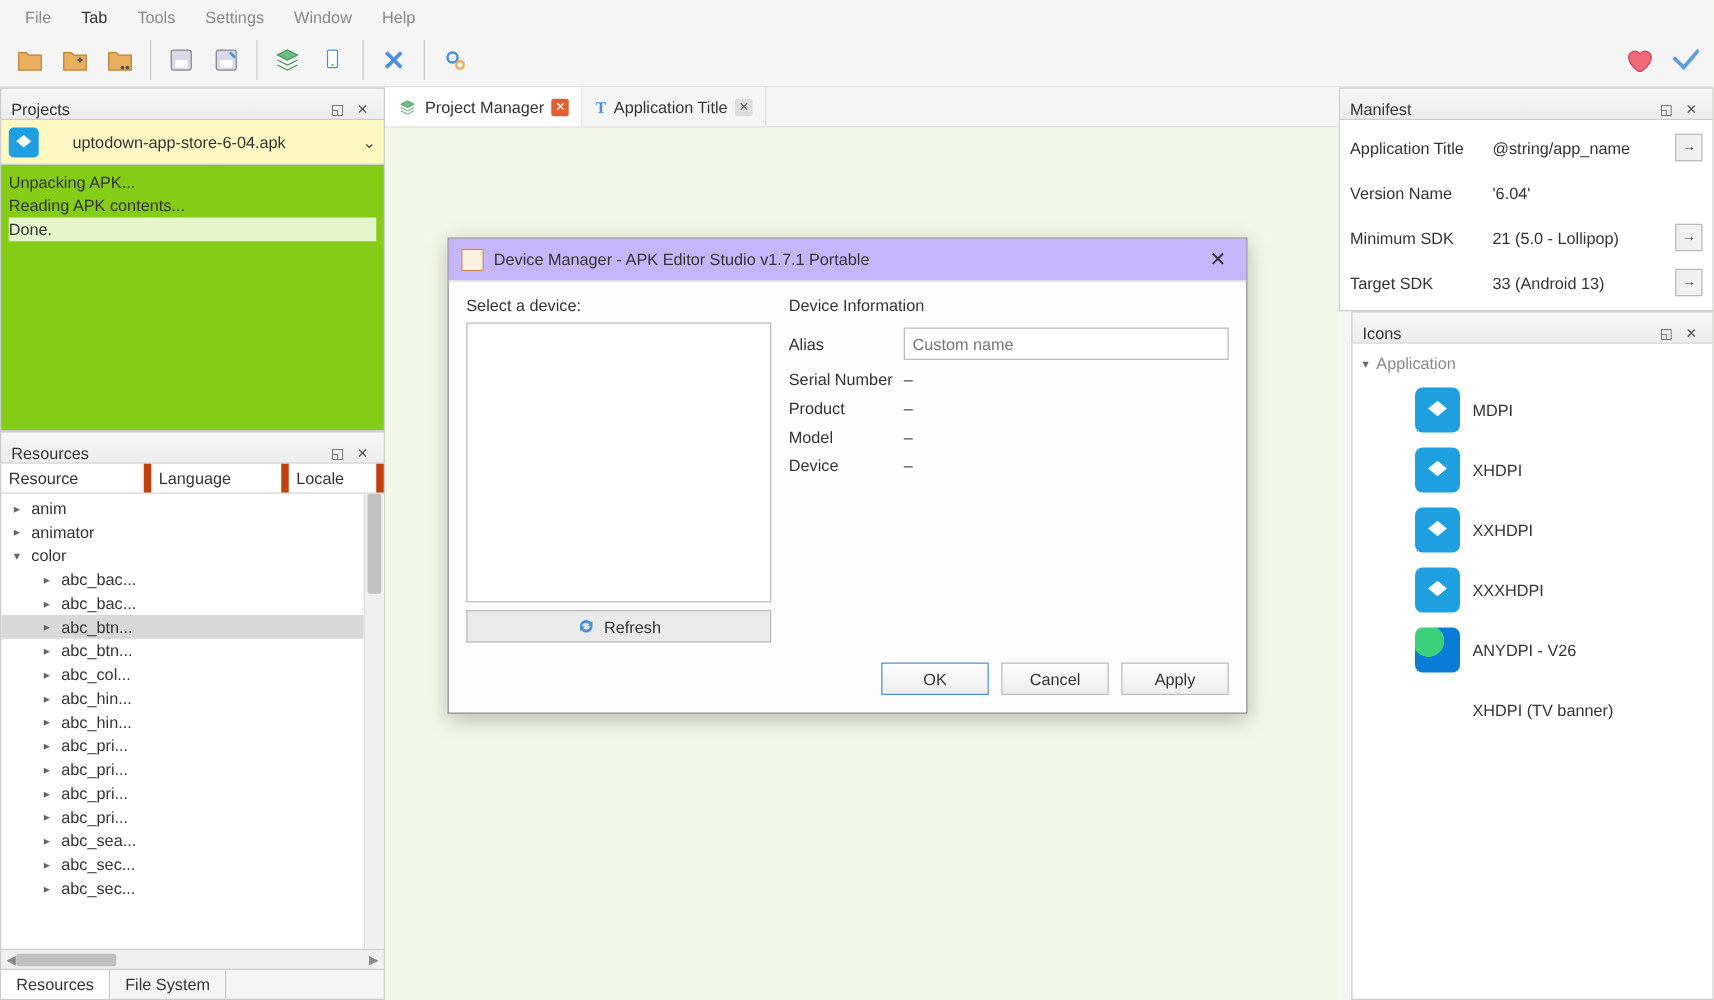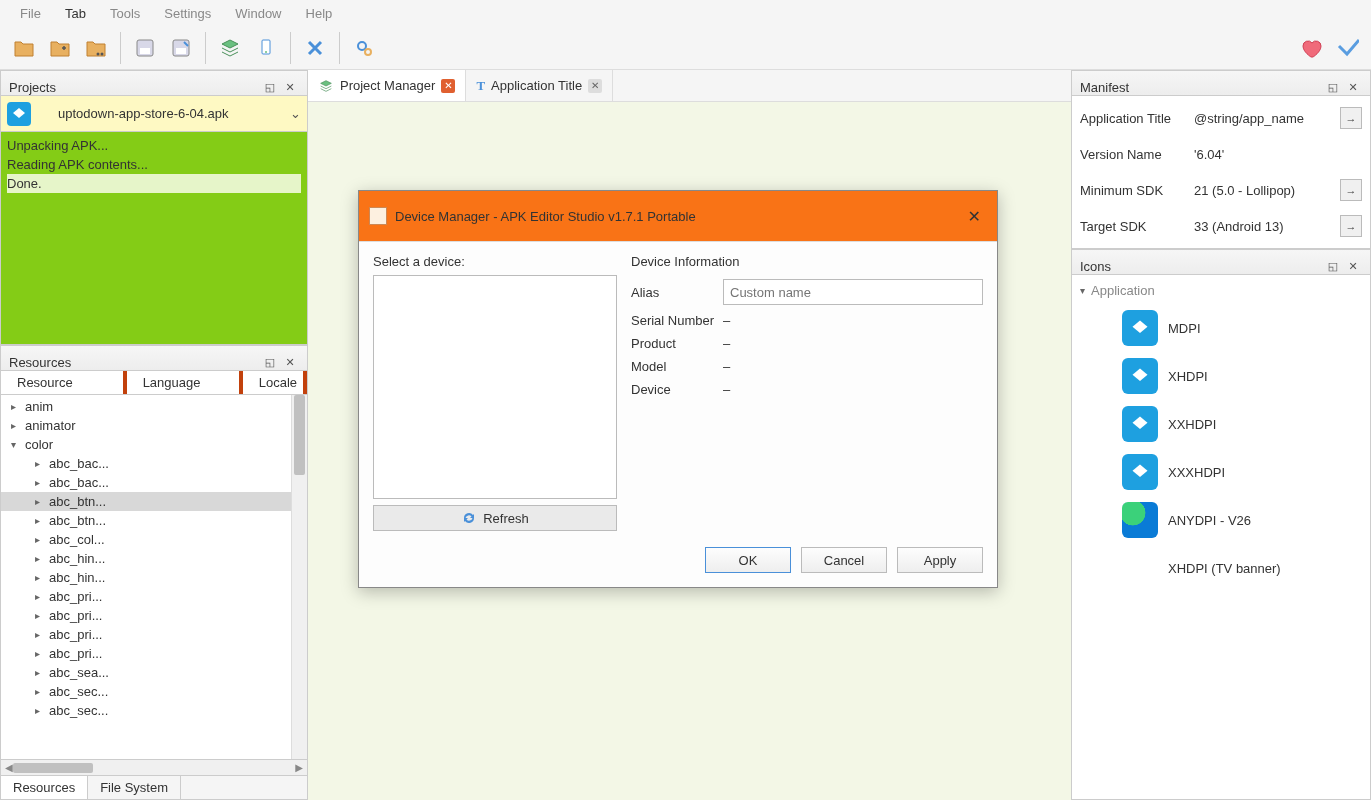--- a/index.html
+++ b/index.html
@@ -31,21 +31,21 @@
 .project-select { height: 36px; border: 1px solid #ccc; border-top: none; display: flex; align-items: center; padding: 0 6px; background: #fef9c3; gap: 19px; }
 .project-select .project-icon { width: 24px; height: 24px; background: #1ea0e0; border-radius: 4px; margin-right: 8px; display: flex; align-items: center; justify-content: center; }
 .project-select .drop { margin-left: auto; color: #555; }
 .project-log { flex: 0 0 auto; height: 213px; border: 1px solid #ccc; border-top: none; background: #84cc16; padding: 4px 6px; overflow: auto; }
 .project-log div { padding: 2px 0; }
 .project-log div.done { background: #e6f5c9; }
 
 
 .resources-panel { flex: 1; display: flex; flex-direction: column; min-height: 0; }
 .res-headers { display: flex; border: 1px solid #ccc; border-top: none; background: #fff; }
-.res-headers div { padding: 4px 6px; border-right: 4px solid #c2410c; margin-left: 10px; }
+.res-headers div { padding: 4px 6px; border-right: 6px solid #c2410c; }
 .res-headers .c1 { width: 120px; }
 .res-headers .c2 { width: 110px; }
 .res-headers .c3 { flex: 1; }
 .res-tree-wrap { flex: 1; display: flex; border: 1px solid #ccc; border-top: none; background: #fff; min-height: 0; }
 .res-tree { flex: 1; overflow: hidden; padding: 2px 0; }
 .res-tree .node { display: flex; align-items: center; padding: 2px 6px; }
 .res-tree .node.lvl1 { padding-left: 10px; }
 .res-tree .node.lvl2 { padding-left: 34px; }
 .res-tree .node.sel { background: #d8d8d8; }
 .res-tree .chev { width: 14px; color: #666; font-size: 10px; }
@@ -70,33 +70,33 @@
 .center-tab .close.gray { background: #ddd; color: #666; }
 
 
 .manifest-body { border: 1px solid #ccc; border-top: none; background: #fff; padding: 4px 0; }
 .manifest-row { display: flex; align-items: center; height: 36px; padding: 0 8px; }
 .manifest-row .lbl { width: 110px; }
 .manifest-row .val { flex: 1; padding: 4px 4px; }
 .manifest-row .go { width: 22px; height: 22px; border: 1px solid #bbb; background: #f0f0f0; margin-left: 4px; display: flex; align-items: center; justify-content: center; font-size: 11px; }
 
 
-.icons-panel { flex: 1; display: flex; flex-direction: column; min-height: 0; }
+.icons-panel { flex: 1; display: flex; flex-direction: column; min-height: 0; padding-left: 10px; }
 .icons-body { flex: 1; border: 1px solid #ccc; border-top: none; background: #fff; padding: 6px 8px; overflow: auto; }
 .icons-body .group-hdr { color: #888; display: flex; align-items: center; gap: 6px; padding: 2px 0 6px 0; }
 .icons-body .group-hdr .chev { font-size: 10px; color: #666; }
 .icon-row { display: flex; align-items: center; gap: 10px; padding: 6px 0 6px 42px; }
 .icon-row .thumb { width: 36px; height: 36px; border-radius: 6px; background: #1ea0e0; display: flex; align-items: center; justify-content: center; }
 .icon-row .thumb.edge { background: radial-gradient(circle at 30% 30%, #3bd17a 0 35%, #0a7bd6 36% 100%); }
 .icon-row .thumb.empty { background: none; }
 
 
 .dialog-backdrop { position: absolute; inset: 0; }
 .dialog { position: absolute; left: 50px; top: 120px; width: 640px; background: #fdfdfd; border: 1px solid #888; box-shadow: 0 4px 16px rgba(0,0,0,0.25); }
-.dialog-title { height: 51px; display: flex; align-items: center; padding: 0 10px; border-bottom: 1px solid #ddd; background: #f97316; text-align: right; }
+.dialog-title { height: 34px; display: flex; align-items: center; padding: 0 10px; border-bottom: 1px solid #ddd; background: #c4b5fd; text-align: right; }
 .dialog-title .ico { width: 18px; height: 18px; margin-right: 8px; border: 1px solid #c85; background: #fdf0e0; }
 .dialog-title .close { margin-left: auto; font-size: 16px; color: #333; padding: 2px 6px; }
 .dialog-body { display: flex; padding: 12px 14px 6px 14px; gap: 14px; }
 .dialog-col1 { width: 244px; }
 .dialog-col2 { flex: 1; }
 .dialog-col1 .lbl, .dialog-col2 .lbl { padding-bottom: 6px; color: #333; }
 .device-list { height: 224px; border: 1px solid #bbb; background: #fff; }
 .refresh-btn { width: 244px; height: 26px; margin-top: 6px; border: 1px solid #bbb; background: #eaeaea; display: flex; align-items: center; justify-content: center; gap: 6px; }
 .info-row { display: flex; align-items: center; padding: 4px 0; }
 .info-row .k { width: 92px; }

